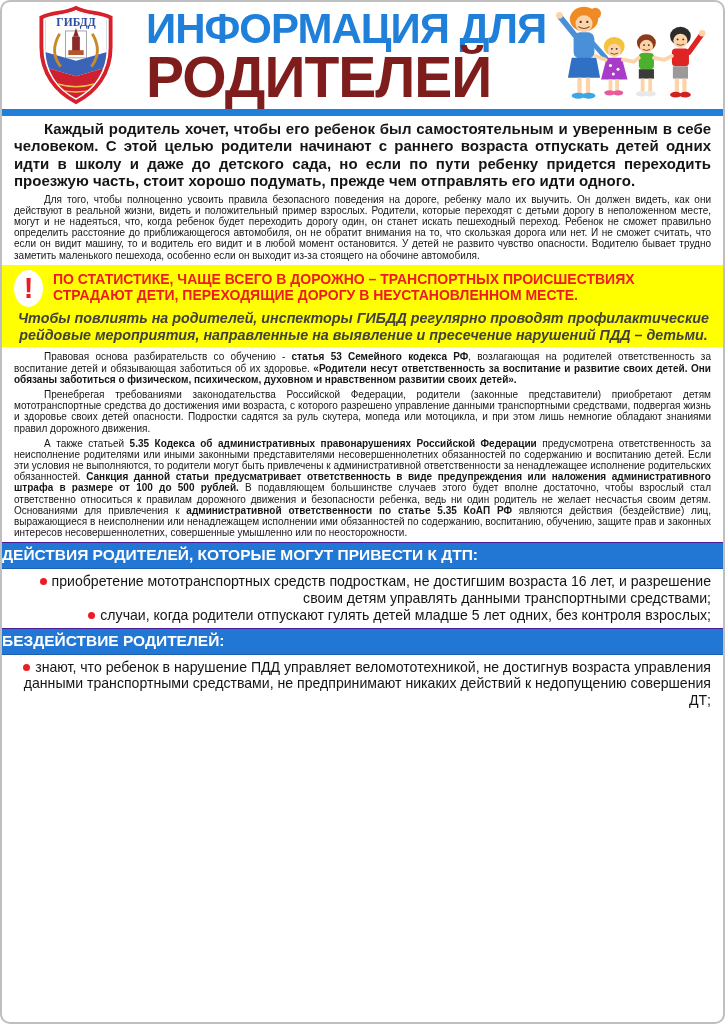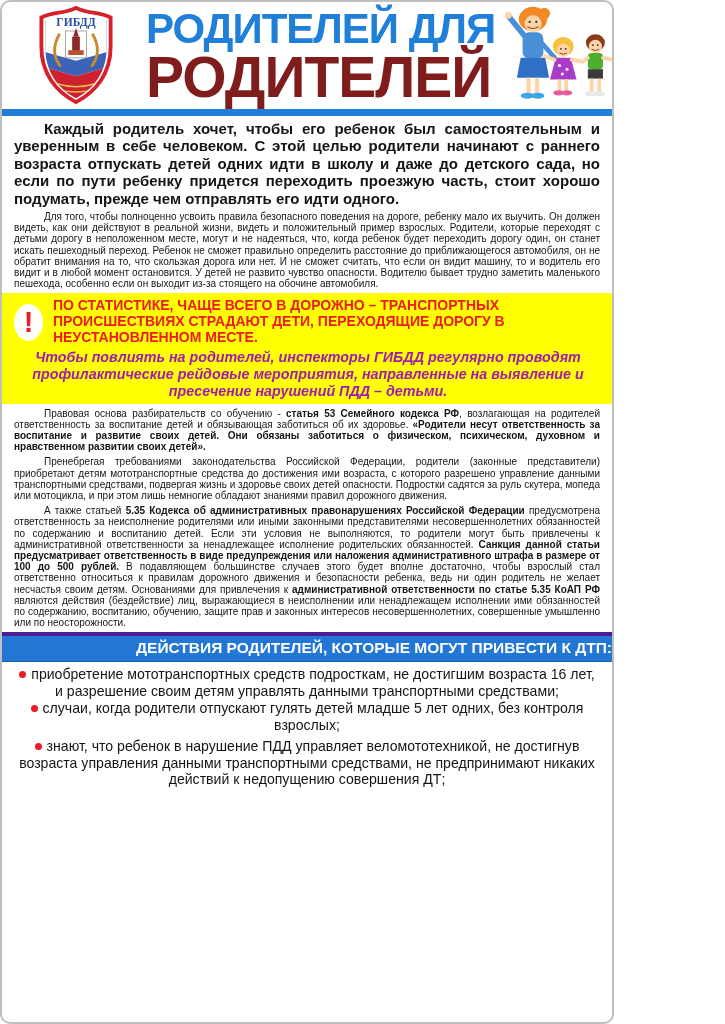--- a/index.html
+++ b/index.html
@@ -1,17 +1,17 @@
 <!DOCTYPE html>
 <html lang="ru"><head>
 <meta charset="utf-8">
 <style>
   html,body{margin:0;padding:0;background:#fff;}
   .page{
-    position:relative;width:614px;height:1024px;box-sizing:border-box;
+    position:relative;width:725px;height:1024px;box-sizing:border-box;
     border:2px solid #bfbfbf;border-radius:10px;overflow:hidden;background:#fff;
     font-family:"Liberation Sans",sans-serif;color:#151515;
   }
   
   .header{display:flex;align-items:center;height:107px;padding:3px 4px 0 24px;box-sizing:border-box;}
   .emblem{flex:0 0 auto;}
   .title-block{flex:1 1 auto;padding-left:20px;line-height:0.98;white-space:nowrap;}
   .title-line1{font-size:42px;font-weight:bold;color:#1f7fd9;letter-spacing:-1px;}
   .title-line2{font-size:57px;font-weight:bold;color:#7f1d1d;letter-spacing:-1px;margin-top:1px;}
   .illustration{flex:0 0 auto;margin-right:2px;}
@@ -20,27 +20,27 @@
   .para{margin:4px 12px 2px 12px;font-size:10px;line-height:1.12;text-align:justify;text-indent:30px;}
   .para.lead{font-weight:bold;font-size:15px;line-height:1.16;}
   .para b{font-weight:bold;}
   
   .warning{background:#ffff00;padding:5px 10px 4px 12px;margin-top:4px;}
   .warning-row{display:flex;align-items:center;gap:10px;}
   .warning-icon{flex:0 0 auto;width:29px;height:37px;background:#fff;border-radius:50%;
     display:flex;align-items:center;justify-content:center;
     color:#ed1c24;font-size:29px;font-weight:bold;line-height:1;}
   .warning-heading{color:#ed1c24;font-weight:bold;font-size:14px;line-height:1.14;}
-  .warning-sub{color:#a21caf;font-weight:bold;font-style:italic;text-align:center;
+  .warning-sub{color:#404040;font-weight:bold;font-style:italic;text-align:center;
     font-size:14.3px;line-height:1.18;margin-top:3px;padding:0 4px;}
   
-  .banner{background:#2277d4;color:#fff;font-weight:bold;text-align:right;
-    font-size:15.5px;padding:3px 0 4px;margin-top:4px;border-top:4px solid #4c1d95;border-bottom:1px solid #1a5fb0;}
+  .banner{background:#2277d4;color:#fff;font-weight:bold;text-align:left;
+    font-size:15.5px;padding:3px 0 4px;margin-top:4px;border-top:1px solid #4c1d95;border-bottom:1px solid #1a5fb0;}
   .bullets{padding:3px 12px 0 12px;}
-  .bullet{font-size:14.1px;line-height:1.17;margin:1px 0;text-align:center;}
+  .bullet{font-size:14.1px;line-height:1.17;margin:1px 0;text-align:right;}
   .dot{display:inline-block;width:7px;height:7px;border-radius:50%;background:#ed1c24;
     margin-right:5px;vertical-align:1px;}
 </style>
 </head>
 <body>
 
 <div class="page">
 
   <div class="header">
 
@@ -71,21 +71,21 @@
           <rect x="48" y="33" width="8" height="18" fill="#8c2a2a"></rect>
           <path d="M52 24 L49 33 L55 33 Z" fill="#8c2a2a"></path>
           <rect x="44" y="47" width="16" height="5" fill="#b5542f"></rect>
         </g>
 
         <text x="52" y="22" text-anchor="middle" font-family="Liberation Serif, serif" font-size="12" font-weight="bold" fill="#2b4ea2">ГИБДД</text>
       </svg>
     </div>
 
     <div class="title-block">
-      <div class="title-line1">РОДИТЕЛЕЙ ДЛЯ</div>
+      <div class="title-line1">ИНФОРМАЦИЯ ДЛЯ</div>
       <div class="title-line2">РОДИТЕЛЕЙ</div>
     </div>
 
     <div class="illustration">
       <svg width="180" height="104" viewBox="0 0 190 110">
 
         <circle cx="52" cy="11" r="6" fill="#f08a24"></circle>
         <ellipse cx="40" cy="17" rx="15" ry="13" fill="#f08a24"></ellipse>
         <circle cx="40" cy="22" r="9" fill="#fdd3a8"></circle>
         <path d="M34 25 Q40 29 46 25" fill="none" stroke="#7a4a20" stroke-width="1.2"></path>
@@ -174,18 +174,19 @@
   <p class="para">
     <span>А также статьей </span><b>5.35 Кодекса об административных правонарушениях Российской Федерации</b><span> предусмотрена ответственность за неисполнение родителями или иными законными представителями несовершеннолетних обязанностей по содержанию и воспитанию детей. Если эти условия не выполняются, то родители могут быть привлечены к административной ответственности за ненадлежащее исполнение родительских обязанностей. </span><b>Санкция данной статьи предусматривает ответственность в виде предупреждения или наложения административного штрафа в размере от 100 до 500 рублей.</b><span> В подавляющем большинстве случаев этого будет вполне достаточно, чтобы взрослый стал ответственно относиться к правилам дорожного движения и безопасности ребенка, ведь ни один родитель не желает несчастья своим детям. Основаниями для привлечения к </span><b>административной ответственности по статье 5.35 КоАП РФ</b><span> являются действия (бездействие) лиц, выражающиеся в неисполнении или ненадлежащем исполнении ими обязанностей по содержанию, воспитанию, обучению, защите прав и законных интересов несовершеннолетних, совершенные умышленно или по неосторожности.</span>
   </p>
 
   <div class="banner">ДЕЙСТВИЯ РОДИТЕЛЕЙ, КОТОРЫЕ МОГУТ ПРИВЕСТИ К ДТП:</div>
   <div class="bullets">
     <p class="bullet"><span class="dot"></span><span>приобретение мототранспортных средств подросткам, не достигшим возраста 16 лет, и разрешение своим детям управлять данными транспортными средствами;</span></p>
     <p class="bullet"><span class="dot"></span><span>случаи, когда родители отпускают гулять детей младше 5 лет одних, без контроля взрослых;</span></p>
   </div>
 
+  <div class="banner">БЕЗДЕЙСТВИЕ РОДИТЕЛЕЙ:</div>
   <div class="bullets">
     <p class="bullet"><span class="dot"></span><span>знают, что ребенок в нарушение ПДД управляет веломототехникой, не достигнув возраста управления данными транспортными средствами, не предпринимают никаких действий к недопущению совершения ДТ;</span></p>
 
   </div>
 
 </div>
 
 </body></html>

